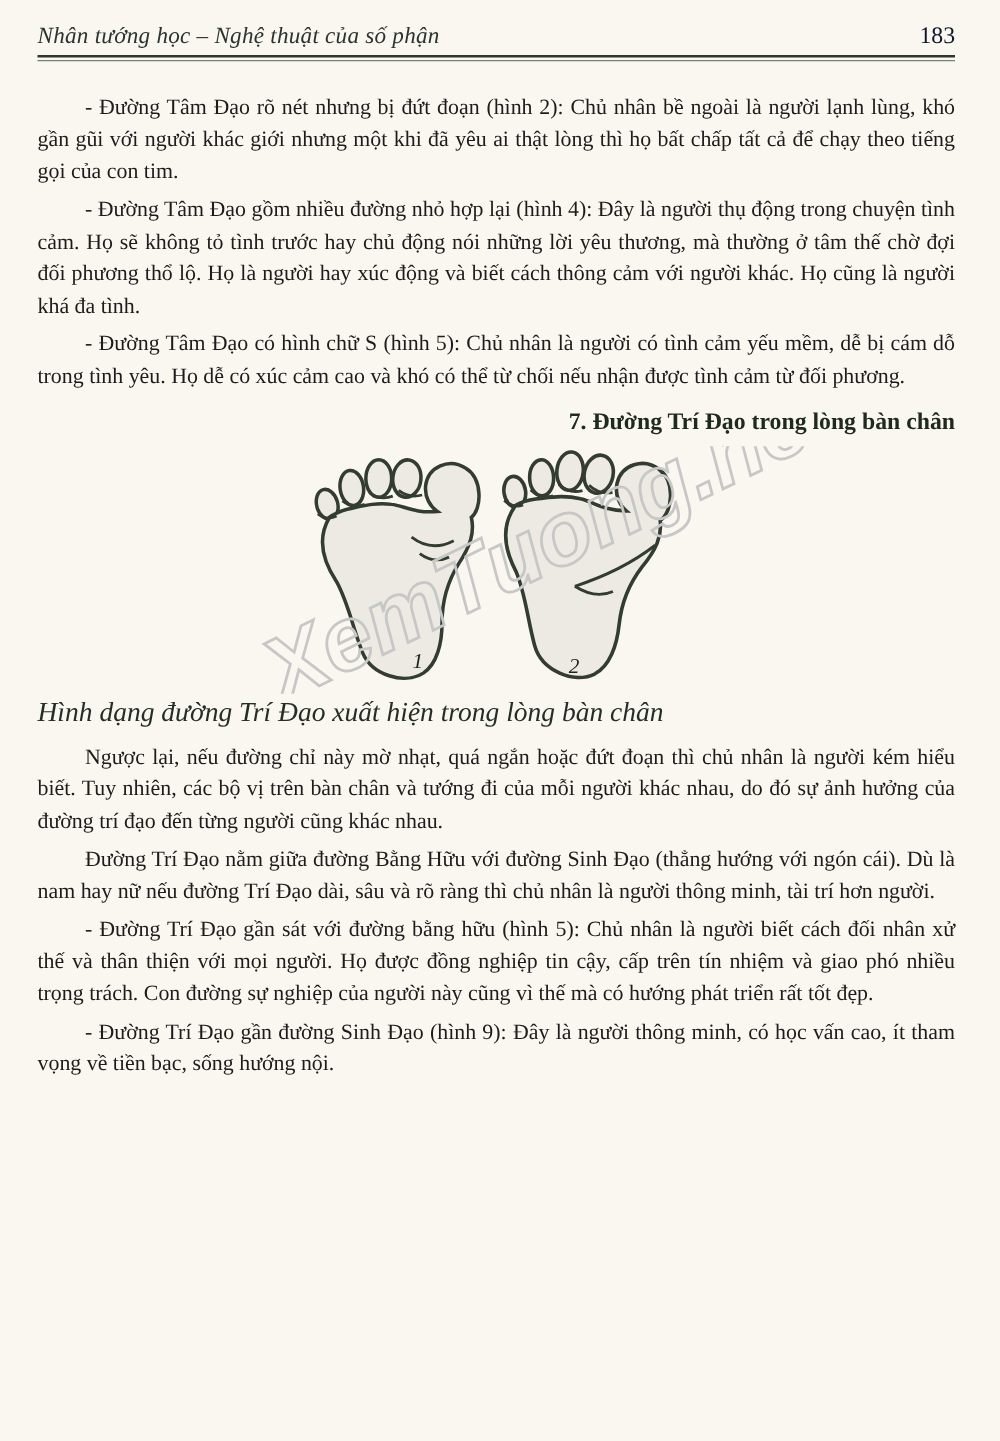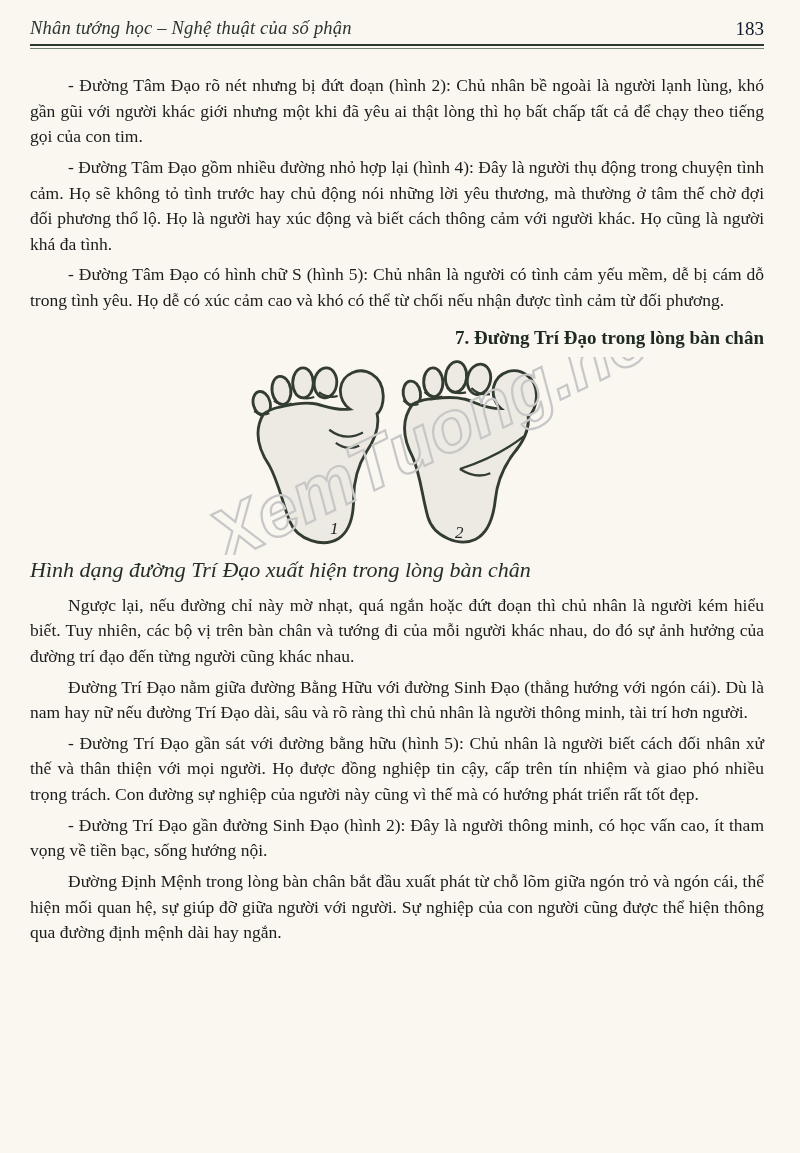--- a/index.html
+++ b/index.html
@@ -15,21 +15,21 @@
     position:absolute;left:0;top:0;bottom:0;width:22px;
     background:linear-gradient(to right,
       #161009 0px,#161009 7px,
       #5f4a3e 7px,#8a6a5a 9px,
       #d9a democratic 0,
       #d9a692 9px,#e9c4ae 13px,
       #f3e1cf 16px,#faf6f0 22px);
   }
   .content{position:absolute;left:30px;right:36px;top:0;}
   .page-header{
-    display:flex;justify-content:space-between;align-items:flex-start;
+    display:flex;justify-content:space-between;align-items:center;
     margin-top:18px;
   }
   .book-title{
     font-style:italic;font-size:18.5px;color:#2b3430;letter-spacing:.2px;
   }
   .page-number{font-size:19px;color:#0f172a;}
   .header-rule{
     margin-top:4px;margin-bottom:24px;
     height:2px;
     border-top:2px solid #2e372e;
@@ -151,19 +151,18 @@
       <svg class="watermark-layer" viewBox="0 0 734 198">
         <text transform="translate(196 206) rotate(-26)" font-family="Liberation Sans, DejaVu Sans, sans-serif" font-size="72" font-weight="bold" font-style="italic" fill="none" stroke="#c7c7c7" stroke-width="2.2">XemTuong.net</text>
       </svg>
     </div>
 
     <div class="fig-caption">Hình dạng đường Trí Đạo xuất hiện trong lòng bàn chân</div>
 
     <p class="body-par">Ngược lại, nếu đường chỉ này mờ nhạt, quá ngắn hoặc đứt đoạn thì chủ nhân là người kém hiểu biết. Tuy nhiên, các bộ vị trên bàn chân và tướng đi của mỗi người khác nhau, do đó sự ảnh hưởng của đường trí đạo đến từng người cũng khác nhau.</p>
     <p class="body-par">Đường Trí Đạo nằm giữa đường Bằng Hữu với đường Sinh Đạo (thẳng hướng với ngón cái). Dù là nam hay nữ nếu đường Trí Đạo dài, sâu và rõ ràng thì chủ nhân là người thông minh, tài trí hơn người.</p>
     <p class="body-par">- Đường Trí Đạo gần sát với đường bằng hữu (hình 5): Chủ nhân là người biết cách đối nhân xử thế và thân thiện với mọi người. Họ được đồng nghiệp tin cậy, cấp trên tín nhiệm và giao phó nhiều trọng trách. Con đường sự nghiệp của người này cũng vì thế mà có hướng phát triển rất tốt đẹp.</p>
-    <p class="body-par">- Đường Trí Đạo gần đường Sinh Đạo (hình 2): Đây là người thông minh, có học vấn cao, ít tham vọng về tiền bạc, sống hướng nội.</p>
+    <p class="body-par">- Đường Trí Đạo gần đường Sinh Đạo (hình 9): Đây là người thông minh, có học vấn cao, ít tham vọng về tiền bạc, sống hướng nội.</p>
 
 
-    <p class="body-par sec8-par">Đường Định Mệnh trong lòng bàn chân bắt đầu xuất phát từ chỗ lõm giữa ngón trỏ và ngón cái, thể hiện mối quan hệ, sự giúp đỡ giữa người với người. Sự nghiệp của con người cũng được thể hiện thông qua đường định mệnh dài hay ngắn.</p>
 
   </div>
 </div>
 
 </body></html>

